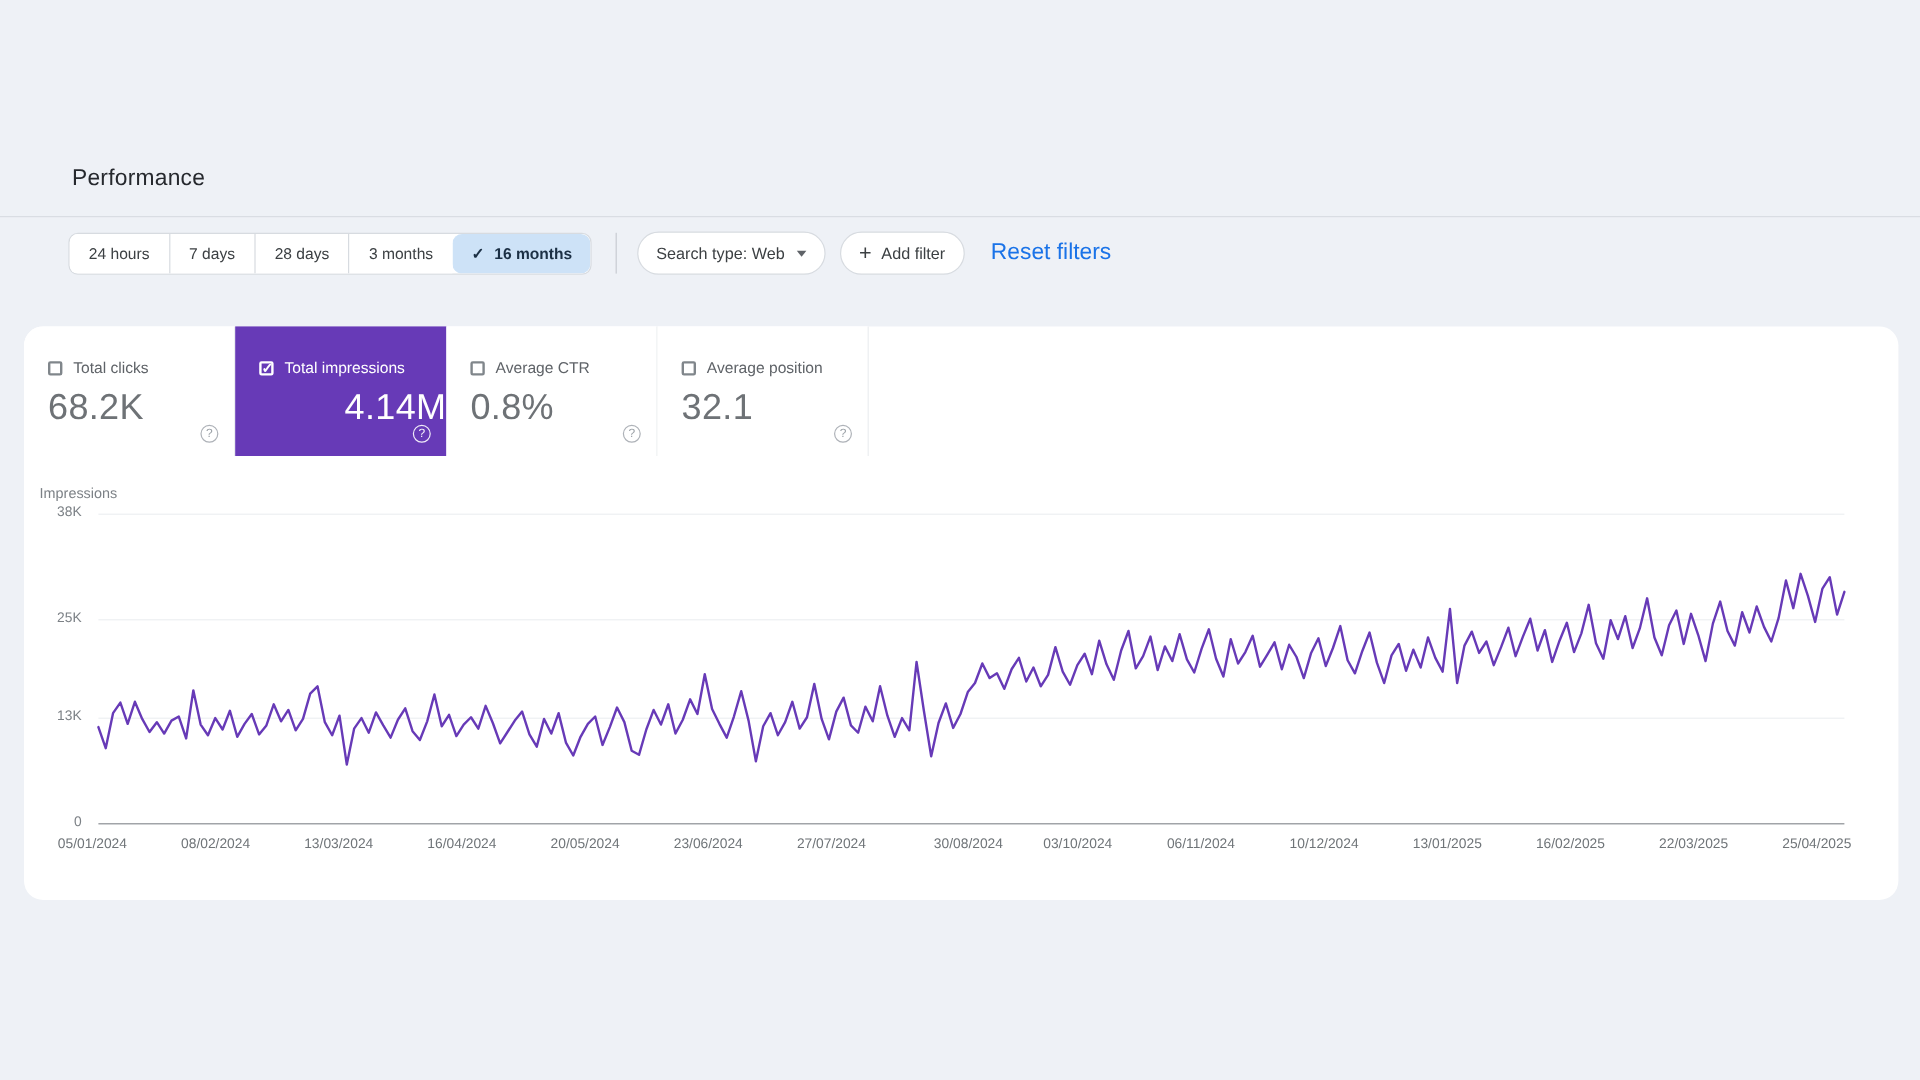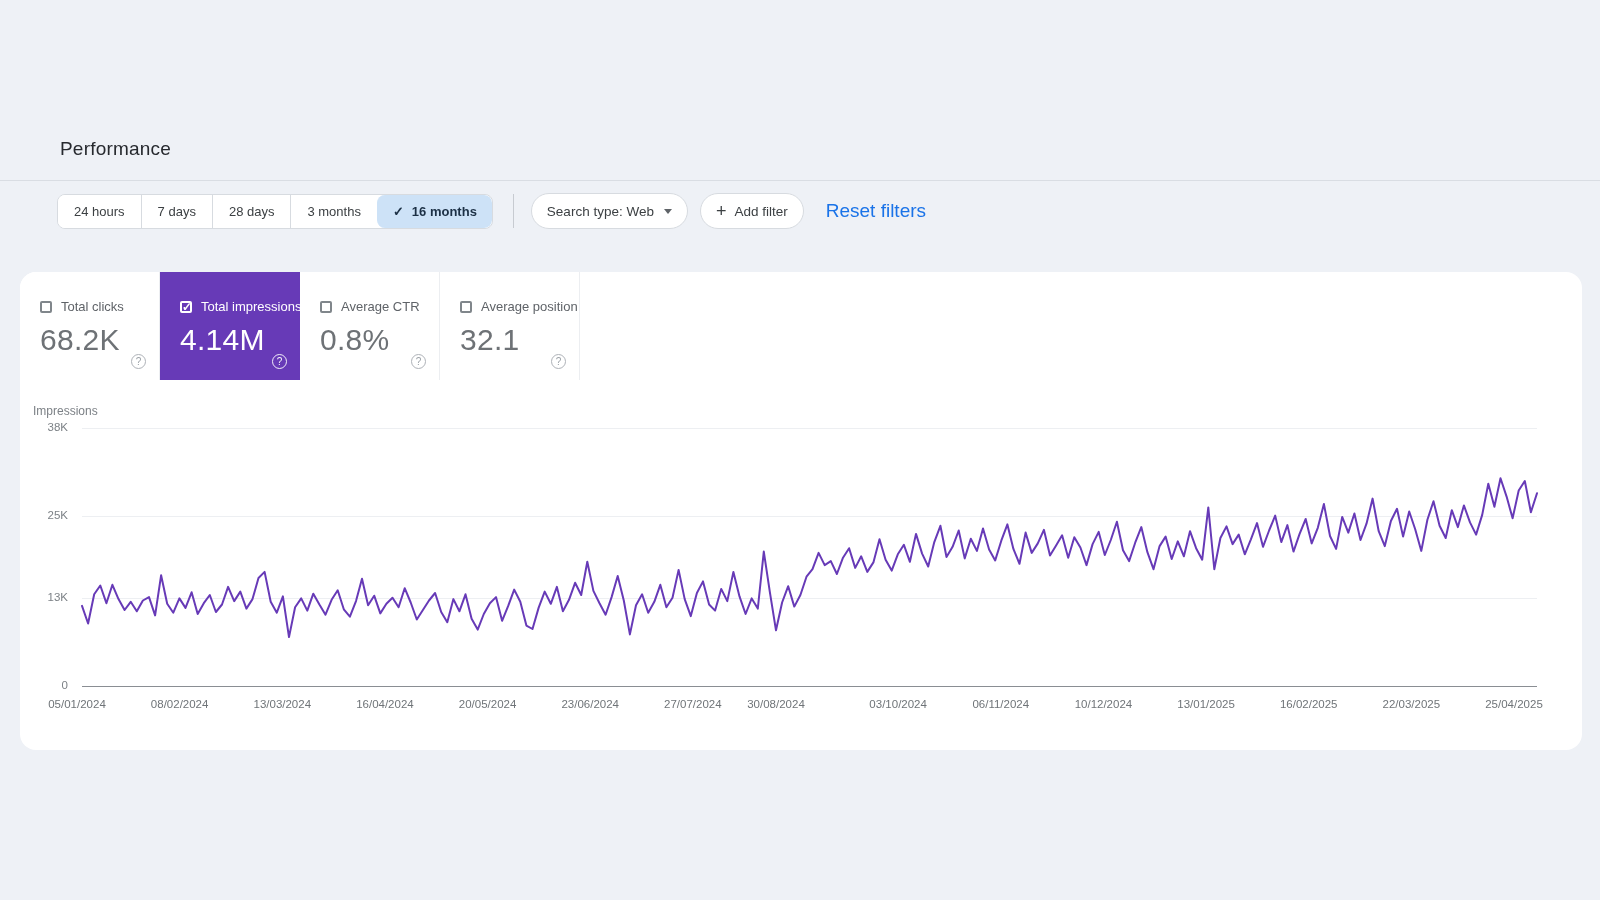--- a/index.html
+++ b/index.html
@@ -47,23 +47,23 @@
     border-right:4px solid transparent; border-top:5px solid #5f6368; }
   .chip .plus { font-size:18px; font-weight:400; color:#3c4043; margin-right:8px; line-height:1; }
   .chip .plus::before { content:"+"; }
   .reset-link { margin-left:10px; font-size:19px; font-weight:500; color:#1a73e8; cursor:pointer; text-decoration:none; }
   
   .panel {
     position:absolute; left:20px; top:272px; width:1562px; height:478px;
     background:#fff; border-radius:16px;
   }
   .cards { position:absolute; left:0; top:0; display:flex; height:108px; }
-  .card { position:relative; width:140px; height:108px; background:#fff; border-right:1px solid #eceef1; cursor:pointer; }
+  .card { position:relative; width:176px; height:108px; background:#fff; border-right:1px solid #eceef1; cursor:pointer; }
   .card:first-child { border-top-left-radius:16px; }
-  .card.selected { background:#673ab7; border-right:none; }
+  .card.selected { background:#673ab7; border-right:none;text-align:right; }
   .card-top { display:flex; align-items:center; padding:27px 0 0 20px; }
   .cb { width:12px; height:12px; border:2px solid #80868b; border-radius:2px; margin-right:9px; position:relative; flex:0 0 auto; }
   .card.selected .cb { border-color:#ffffff; }
   .cb.checked::after {
     content:"\2713"; position:absolute; left:0px; top:-3px;
     font-size:12px; font-weight:700; color:#ffffff;
   }
   .card-label { font-size:13px; color:#5f6368; white-space:nowrap; }
   .card.selected .card-label { color:#ffffff; }
   .card-value { padding-left:20px; margin-top:9px; font-size:30px; font-weight:400; color:#6e7276; letter-spacing:.3px; }
@@ -164,21 +164,21 @@
     <polyline id="series-line" fill="none" stroke-width="2" stroke-linejoin="round" stroke-linecap="round" points="0.0,177.9 6.1,195.5 12.2,166.3 18.3,157.5 24.4,175.2 30.4,156.8 36.5,171.1 42.6,182.0 48.7,173.8 54.8,183.3 60.9,172.5 67.0,169.1 73.1,187.4 79.1,147.3 85.2,175.8 91.3,184.7 97.4,170.4 103.5,179.9 109.6,164.3 115.7,186.0 121.8,175.2 127.8,167.0 133.9,184.0 140.0,176.5 146.1,158.9 152.2,173.1 158.3,163.6 164.4,180.6 170.5,171.1 176.5,150.0 182.6,143.9 188.7,173.8 194.8,184.7 200.9,168.4 207.0,209.1 213.1,179.2 219.2,170.4 225.3,182.6 231.3,165.7 237.4,176.5 243.5,186.7 249.6,171.8 255.7,162.3 261.8,181.3 267.9,188.7 274.0,173.1 280.0,150.7 286.1,177.2 292.2,167.7 298.3,185.4 304.4,175.8 310.5,169.7 316.6,179.2 322.7,160.2 328.7,174.5 334.8,191.5 340.9,182.0 347.0,172.5 353.1,165.0 359.2,184.0 365.3,194.2 371.4,171.1 377.4,183.3 383.5,166.3 389.6,190.8 395.7,201.6 401.8,186.0 407.9,175.2 414.0,169.1 420.1,192.8 426.2,177.9 432.2,161.6 438.3,173.8 444.4,197.6 450.5,201.0 456.6,179.9 462.7,163.6 468.8,175.8 474.9,158.9 480.9,183.3 487.0,171.8 493.1,154.8 499.2,167.0 505.3,133.8 511.4,162.9 517.5,175.2 523.6,186.7 529.6,169.1 535.7,148.0 541.8,172.5 547.9,206.4 554.0,177.2 560.1,166.3 566.2,184.7 572.3,173.8 578.3,156.8 584.4,179.2 590.5,169.7 596.6,141.9 602.7,171.1 608.8,188.1 614.9,165.0 621.0,153.4 627.1,176.5 633.1,182.6 639.2,160.9 645.3,173.1 651.4,143.9 657.5,168.4 663.6,186.0 669.7,170.4 675.8,180.6 681.8,123.6 687.9,164.3 694.0,202.3 700.1,174.5 706.2,158.2 712.3,178.6 718.4,167.0 724.5,148.7 730.5,141.2 736.6,124.9 742.7,137.1 748.8,133.1 754.9,146.0 761.0,129.7 767.1,120.2 773.2,139.9 779.2,128.3 785.3,143.9 791.4,134.4 797.5,111.3 803.6,131.7 809.7,142.6 815.8,126.3 821.9,116.8 827.9,133.8 834.0,105.9 840.1,125.6 846.2,138.5 852.3,114.1 858.4,97.8 864.5,129.0 870.6,118.8 876.7,102.5 882.7,130.4 888.8,110.7 894.9,122.9 901.0,100.5 907.1,121.5 913.2,132.4 919.3,112.7 925.4,96.4 931.4,120.9 937.5,135.8 943.6,104.6 949.7,124.9 955.8,115.4 961.9,101.8 968.0,127.6 974.1,117.5 980.1,107.3 986.2,129.7 992.3,109.3 998.4,119.5 1004.5,137.1 1010.6,116.1 1016.7,103.9 1022.8,127.0 1028.8,112.0 1034.9,93.7 1041.0,122.2 1047.1,133.1 1053.2,114.7 1059.3,99.1 1065.4,124.2 1071.5,141.2 1077.6,118.1 1083.6,108.6 1089.7,131.0 1095.8,113.4 1101.9,128.3 1108.0,103.2 1114.1,120.2 1120.2,131.7 1126.3,79.4 1132.3,141.2 1138.4,110.0 1144.5,98.4 1150.6,116.1 1156.7,106.6 1162.8,126.3 1168.9,111.3 1175.0,95.1 1181.0,118.8 1187.1,102.5 1193.2,87.6 1199.3,114.1 1205.4,97.1 1211.5,123.6 1217.6,105.9 1223.7,91.0 1229.7,115.4 1235.8,99.8 1241.9,76.0 1248.0,108.0 1254.1,120.9 1260.2,88.9 1266.3,104.6 1272.4,85.5 1278.5,112.0 1284.5,95.7 1290.6,70.6 1296.7,103.2 1302.8,118.1 1308.9,93.0 1315.0,80.8 1321.1,108.6 1327.2,83.5 1333.2,101.2 1339.3,122.9 1345.4,91.7 1351.5,73.3 1357.6,97.8 1363.7,110.0 1369.8,82.2 1375.9,99.1 1381.9,77.4 1388.0,94.4 1394.1,106.6 1400.2,86.9 1406.3,55.7 1412.4,78.8 1418.5,50.2 1424.6,68.6 1430.6,90.3 1436.7,62.5 1442.8,53.0 1448.9,84.2 1455.0,65.2" stroke="#673ab7"></polyline>
   </svg>
   <div id="x-labels">
       <div class="xtick" style="left: 57px;">05/01/2024</div>
       <div class="xtick" style="left: 159.643px;">08/02/2024</div>
       <div class="xtick" style="left: 262.286px;">13/03/2024</div>
       <div class="xtick" style="left: 364.929px;">16/04/2024</div>
       <div class="xtick" style="left: 467.571px;">20/05/2024</div>
       <div class="xtick" style="left: 570.214px;">23/06/2024</div>
       <div class="xtick" style="left: 672.857px;">27/07/2024</div>
-      <div class="xtick" style="left: 756px;">30/08/2024</div>
+      <div class="xtick" style="left: 787px;">30/08/2024</div>
       <div class="xtick" style="left: 878.143px;">03/10/2024</div>
       <div class="xtick" style="left: 980.786px;">06/11/2024</div>
       <div class="xtick" style="left: 1083.43px;">10/12/2024</div>
       <div class="xtick" style="left: 1186.07px;">13/01/2025</div>
       <div class="xtick" style="left: 1288.71px;">16/02/2025</div>
       <div class="xtick" style="left: 1391.36px;">22/03/2025</div>
       <div class="xtick" style="left: 1494px;">25/04/2025</div>
     </div>
 </div>
 

